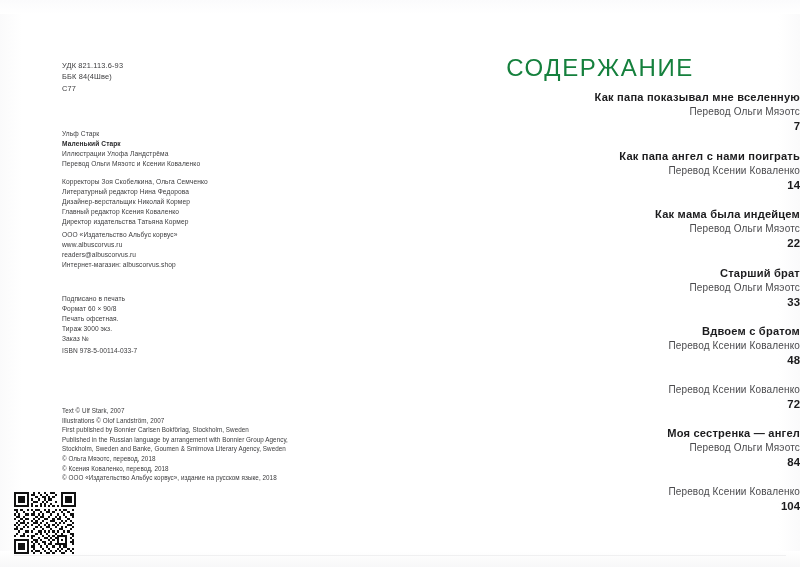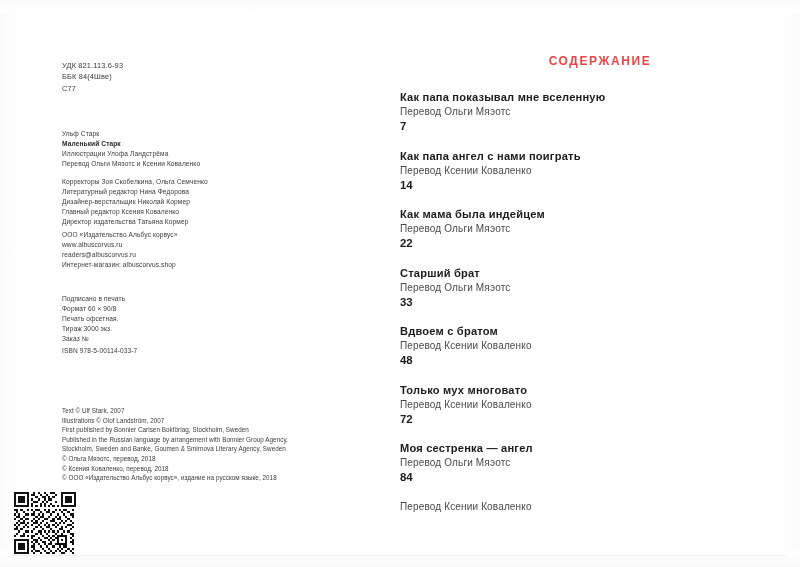--- a/index.html
+++ b/index.html
@@ -129,34 +129,34 @@
     position: absolute;
     left: 400px; top: 0;
     width: 400px; height: 567px;
   }
   #toc-heading {
     position: absolute;
     left: 0;
     top: 54px;
     width: 400px;
     text-align: center;
-    font-size: 12px;
-    font-weight: bold;
+    font-size: 24px;
+    font-weight: normal;
     letter-spacing: 1.6px;
-    color: #ef4444;
+    color: #15803d;
   }
   #toc-list {
     position: absolute;
     left: 0;
     top: 90px;
     width: 400px;
   }
   .toc-entry {
     width: 400px;
-    text-align: left;
+    text-align: right;
     margin-bottom: 14.5px;
   }
   .toc-title {
     display: block;
     font-size: 11.1px;
     font-weight: bold;
     letter-spacing: 0.2px;
     color: #1c1c1e;
     line-height: 15px;
   }
@@ -507,32 +507,32 @@
         <span class="toc-page">33</span>
       </div>
 
       <div class="toc-entry">
         <span class="toc-title">Вдвоем с братом</span>
         <span class="toc-translator">Перевод Ксении Коваленко</span>
         <span class="toc-page">48</span>
       </div>
 
       <div class="toc-entry">
-        <span class="toc-title">Только мух многовато</span>
         <span class="toc-translator">Перевод Ксении Коваленко</span>
         <span class="toc-page">72</span>
       </div>
 
       <div class="toc-entry">
         <span class="toc-title">Моя сестренка — ангел</span>
         <span class="toc-translator">Перевод Ольги Мяэотс</span>
         <span class="toc-page">84</span>
       </div>
 
       <div class="toc-entry">
         <span class="toc-translator">Перевод Ксении Коваленко</span>
+        <span class="toc-page">104</span>
       </div>
 
     </div>
 
   </div>
 
 </div>
 
 </body></html>

